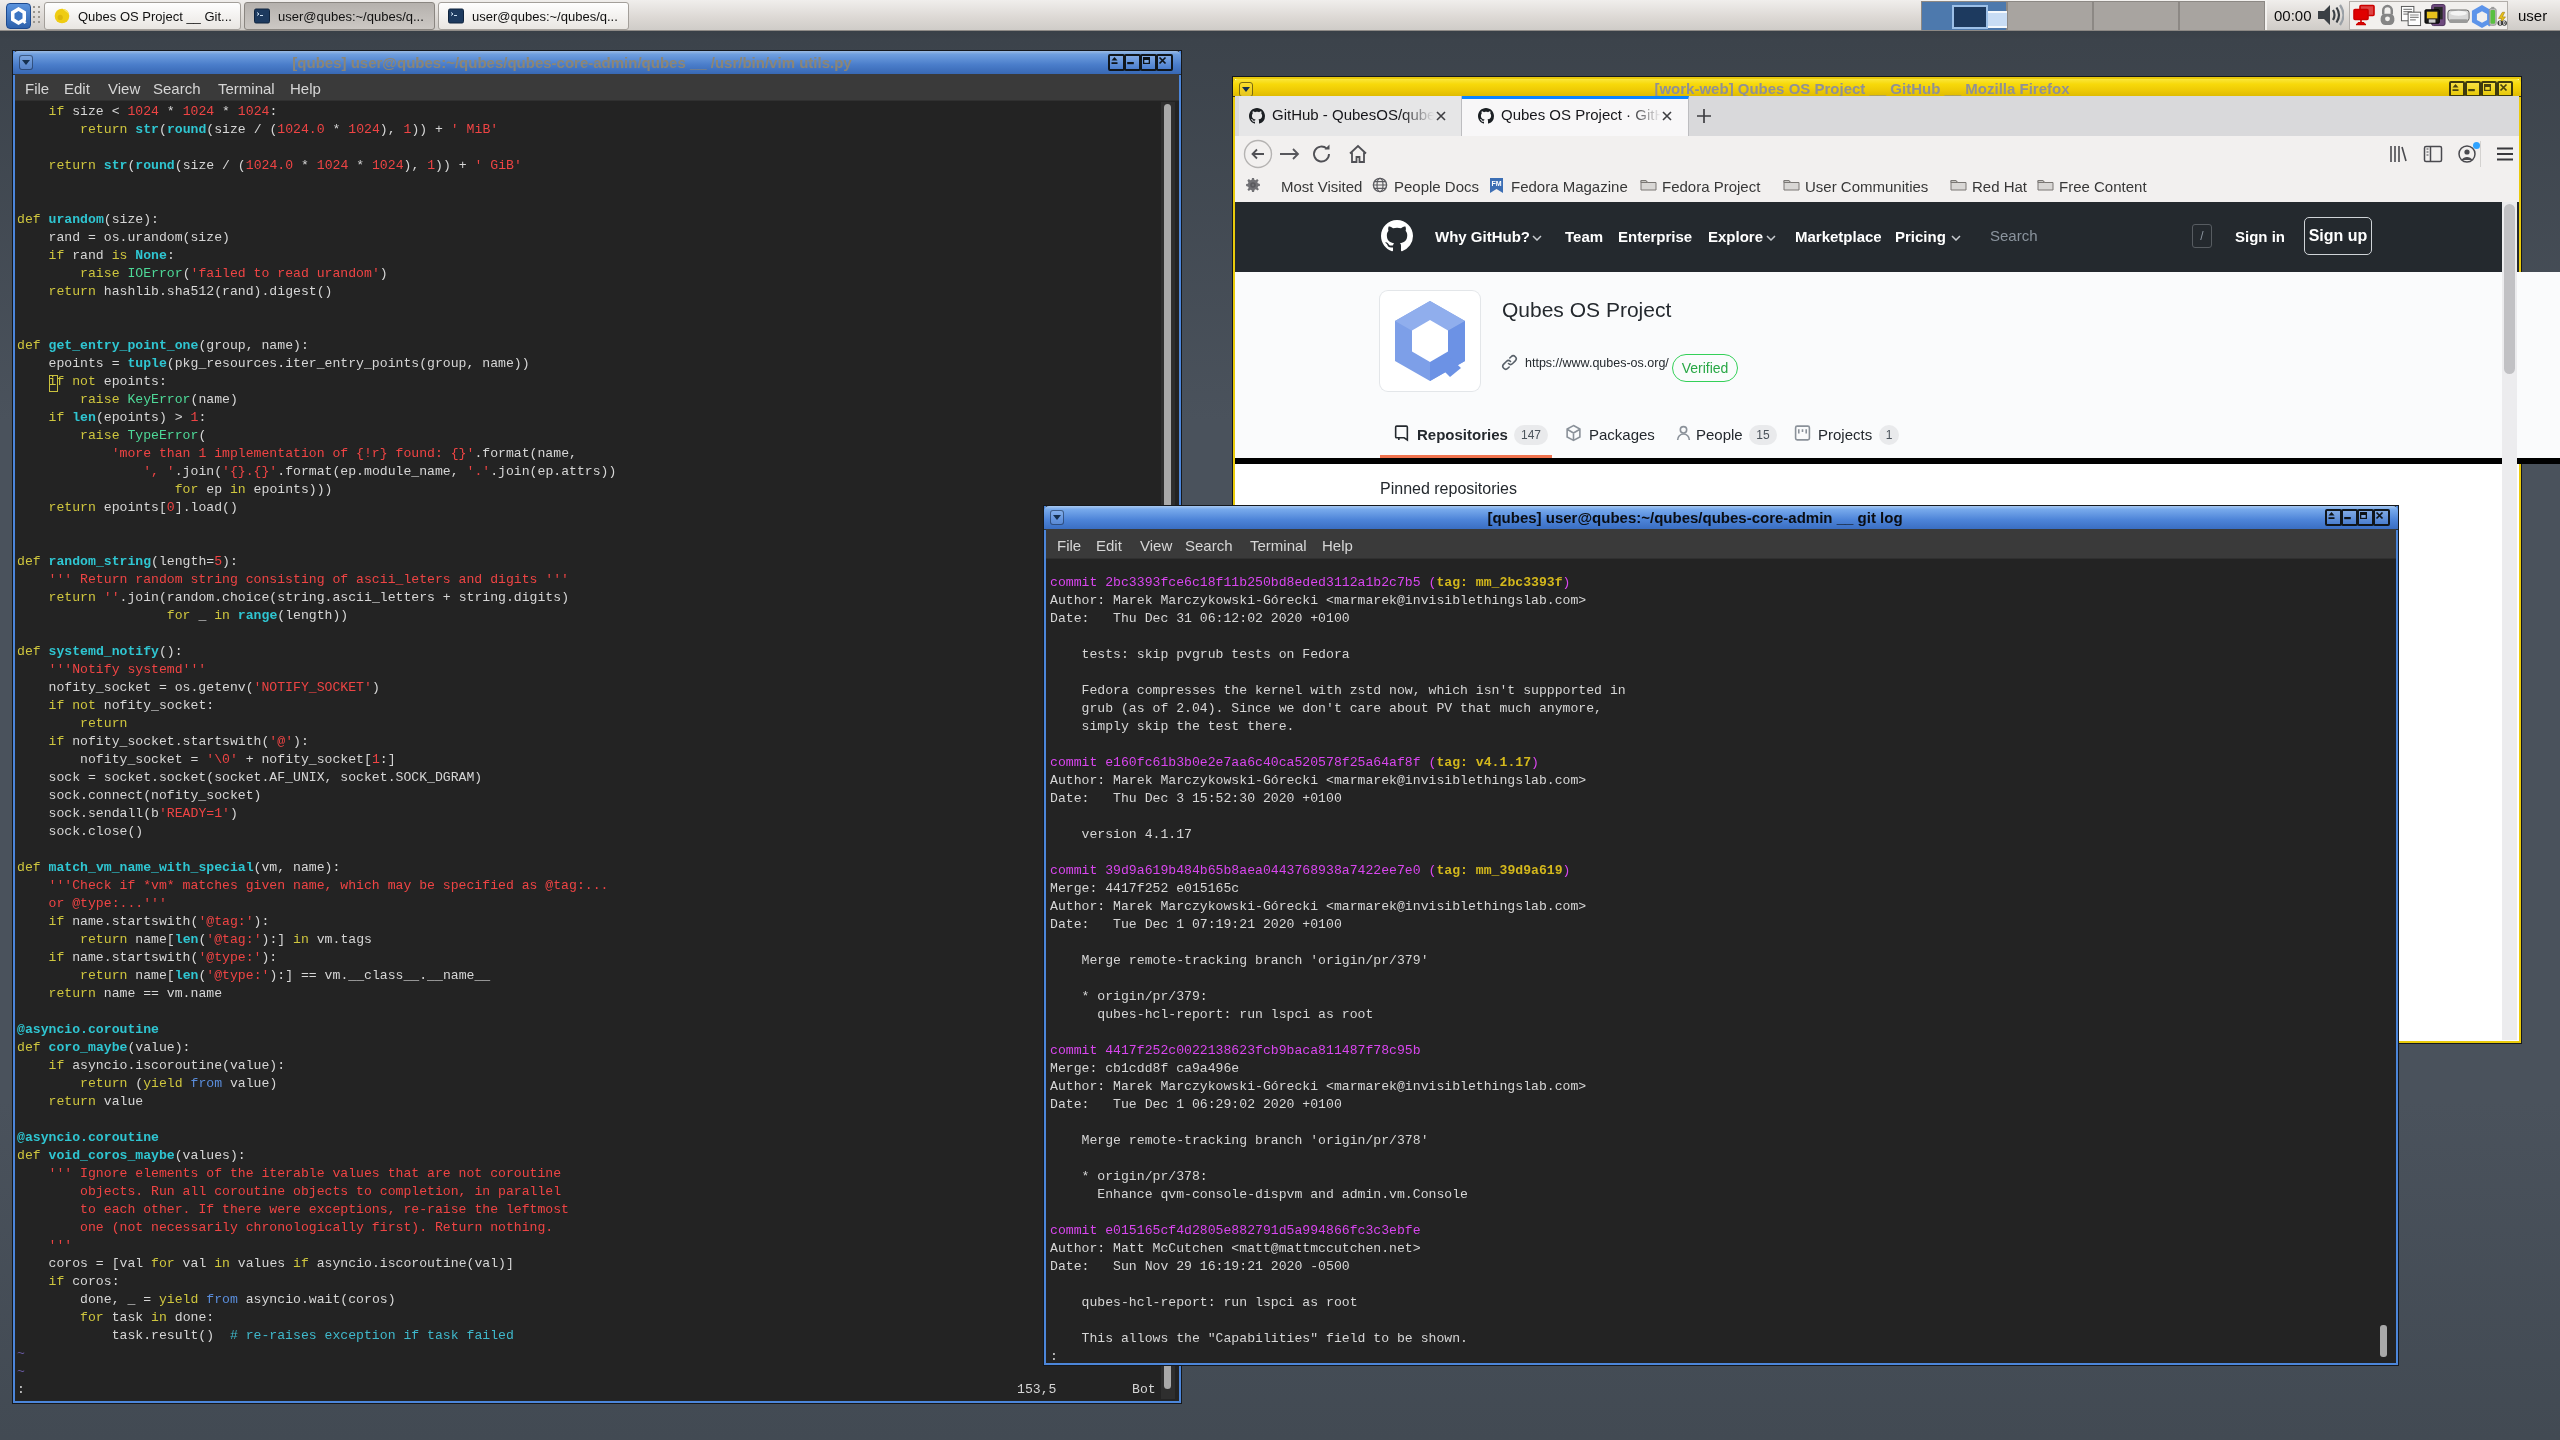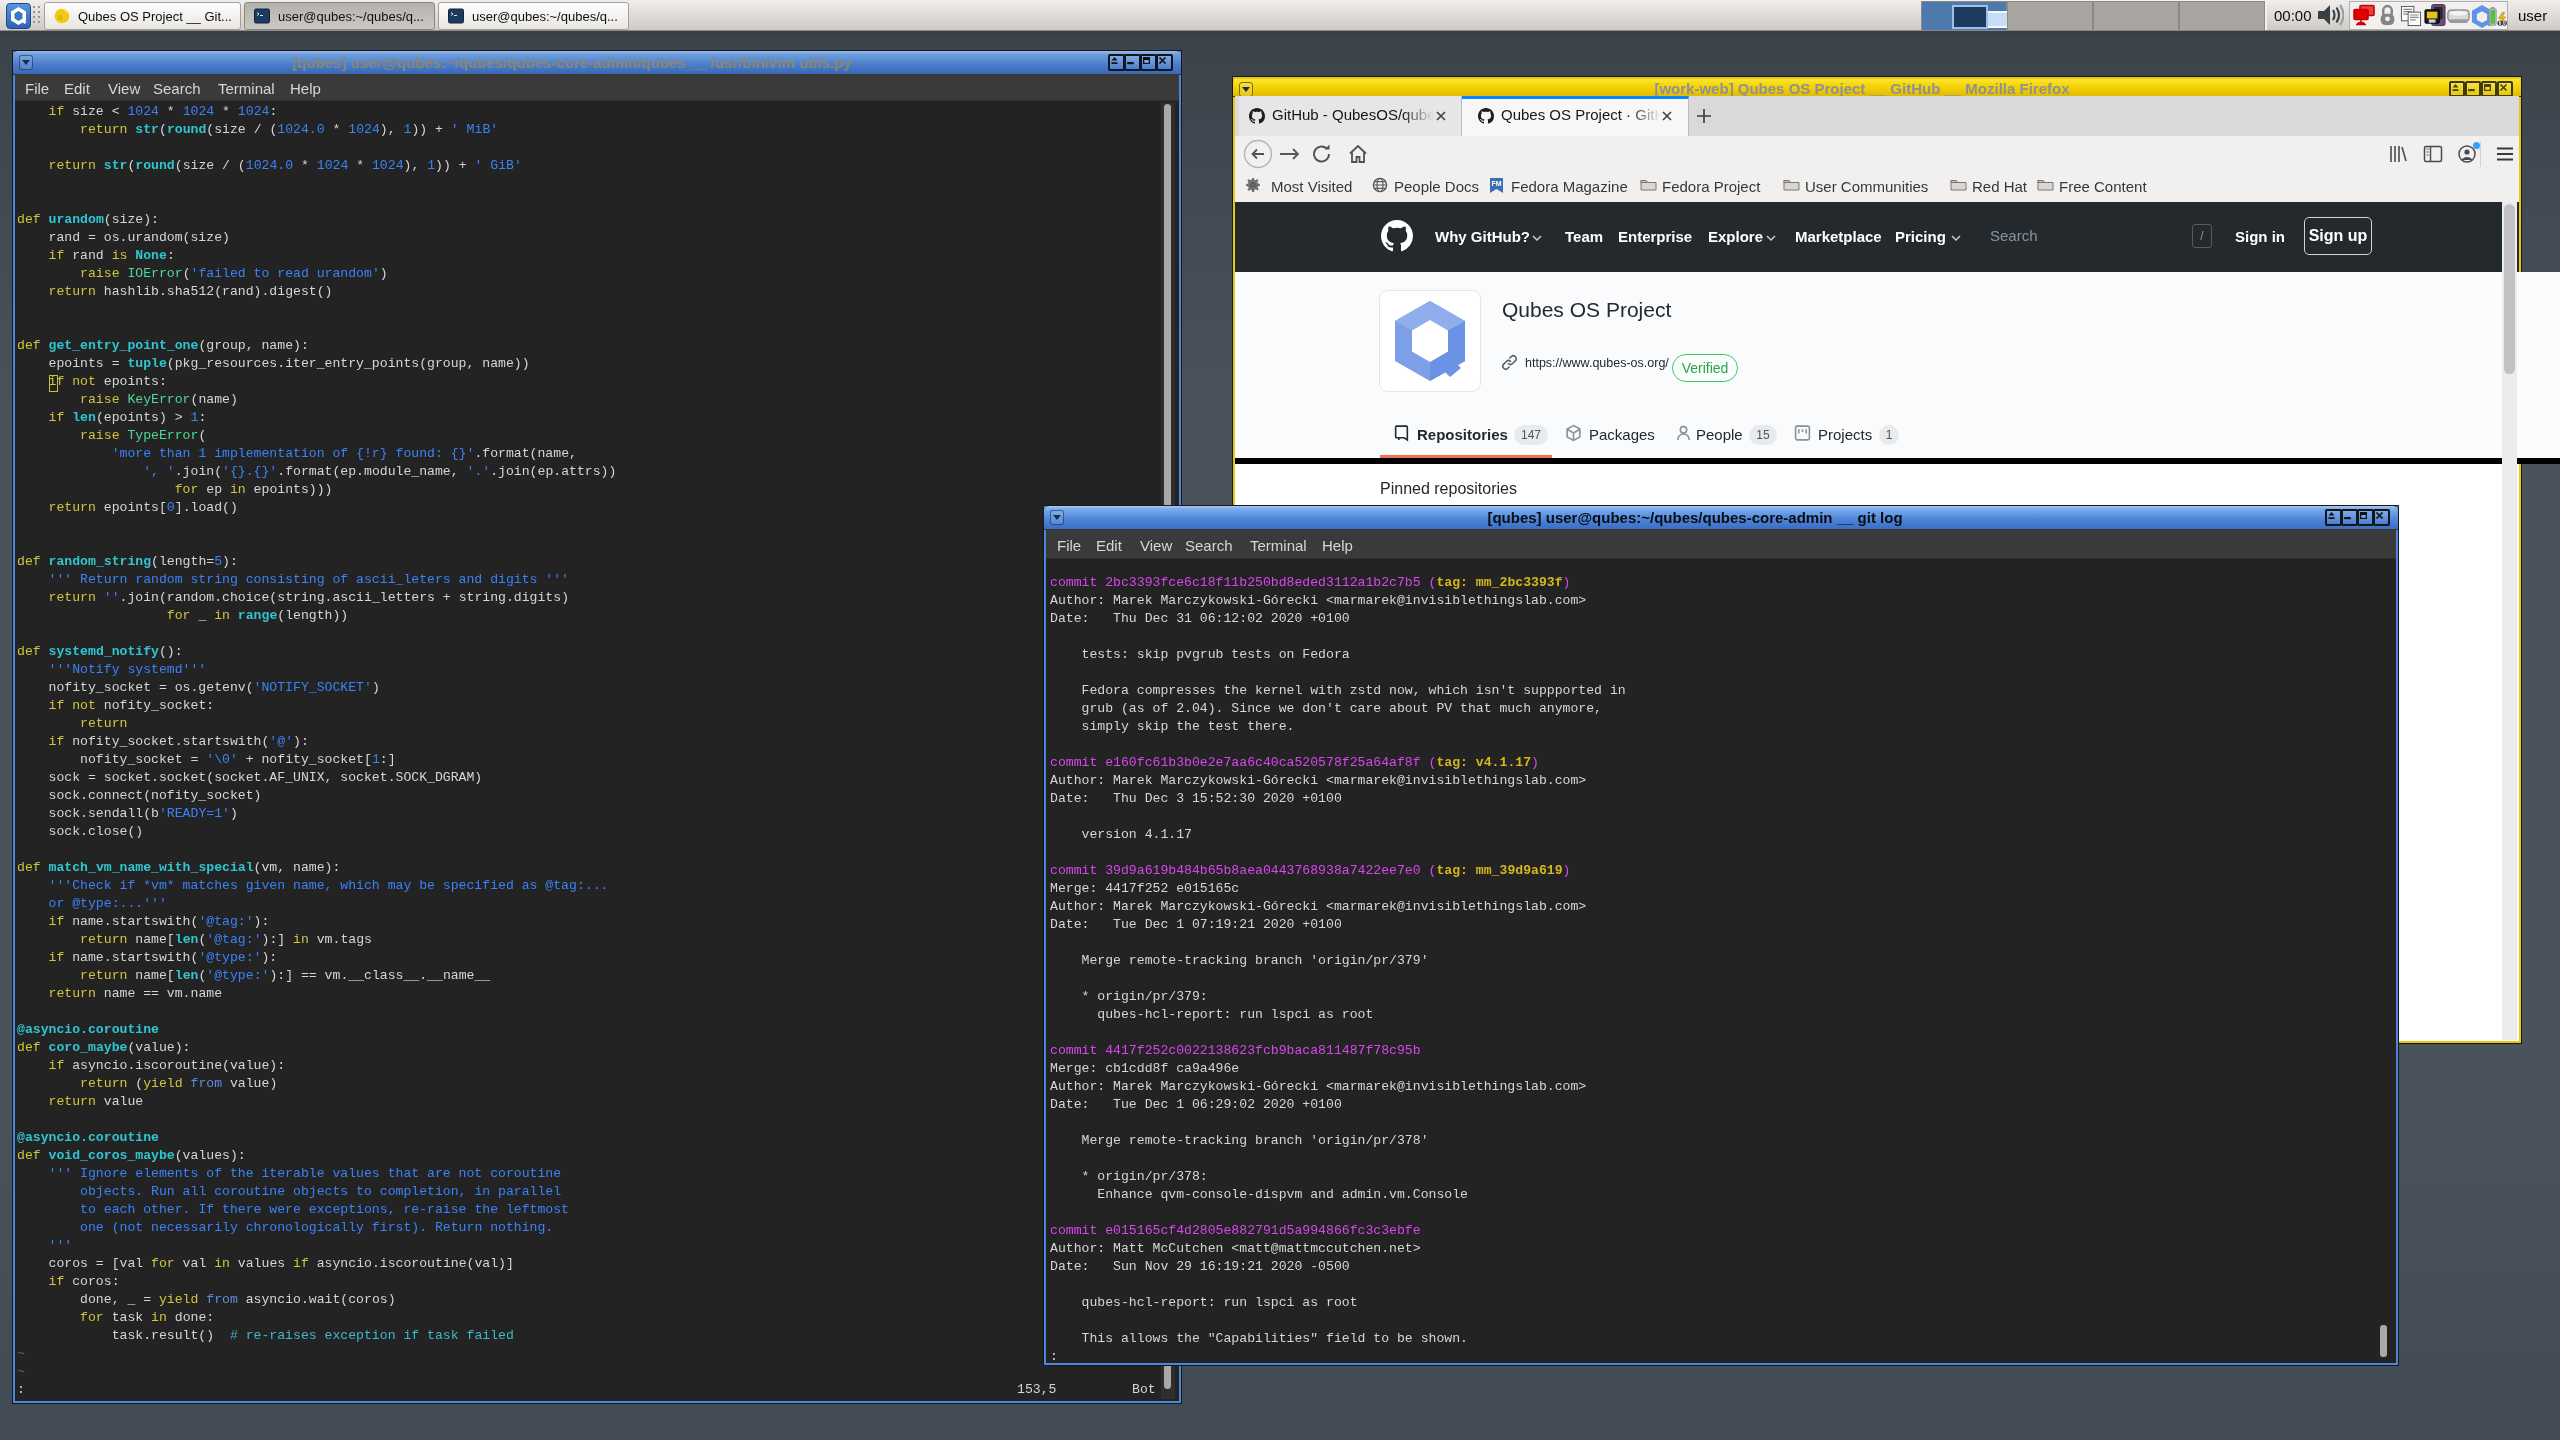--- a/index.html
+++ b/index.html
@@ -27,21 +27,21 @@
 .twin{position:absolute;background:#232323;border:2px solid #4c86da;border-top:none;box-shadow:0 0 0 1px #15181c;}
 .tbar{position:absolute;left:-2px;top:0;border-radius:5px 5px 0 0;
  background:linear-gradient(#a8c8f0 0%,#78aaec 14%,#4d84d8 60%,#3a6ec2 100%);border-bottom:1px solid #26343f;}
 .ttitle{position:absolute;width:100%;text-align:center;font-weight:bold;font-size:15px;white-space:nowrap;}
 .menub{position:absolute;left:0;background:#3a3a3a;border-bottom:1px solid #303030;}
 .menub span{position:absolute;top:6px;font-size:15px;color:#d6d6d6;}
 .mbtn{position:absolute;width:12px;height:13px;border:1px solid rgba(10,30,60,.55);border-radius:3px;background:rgba(255,255,255,.12);}
 .mbtn:after{content:"";position:absolute;left:2px;top:4px;border:4px solid transparent;border-top:5px solid #15304f;}
 .wbtn{position:absolute;width:13px;height:13px;border:2px solid #10161c;border-radius:2px;background:linear-gradient(#7fa9e4,#4a7ecf);}
 pre{margin:0;font-family:"Liberation Mono",monospace;font-size:13.15px;line-height:18px;color:#d6d6d6;}
-.k{color:#cfc63e;} .f{color:#2fc6d2;font-weight:bold;} .s{color:#3b82f6;} .e{color:#4ed998;}
+.k{color:#cfc63e;} .f{color:#2fc6d2;font-weight:bold;} .s{color:#ef4444;} .e{color:#4ed998;}
 .c{color:#3fb9cc;} .bl{color:#5a8ddb;} .tl{color:#6a5aa5;}
 .gc{color:#d946ef;} .gt{color:#d4b81c;font-weight:bold;}
 
 #ff{position:absolute;left:1233px;top:77px;width:1284px;height:962px;border:2px solid #e9ca0b;
  background:#fff;box-shadow:0 0 0 1px #15181c;}
 #fftbar{position:absolute;left:-2px;top:0;width:1288px;height:17px;border-radius:5px 5px 0 0;
  background:linear-gradient(#fae63a 0%,#f7d90a 30%,#edc905 70%,#dfbc01 100%);border-bottom:1px solid #3f3a10;}
 #fftabs{position:absolute;left:0;top:17px;width:1284px;height:40px;background:#d9d9db;}
 .tab{position:absolute;top:0;height:40px;font-size:15px;color:#16161a;}
 #ffnav{position:absolute;left:0;top:57px;width:1284px;height:36px;background:#f2f0ef;}
@@ -357,21 +357,21 @@
  <div class="abs" style="left:1245px;top:5px;width:1px;height:26px;background:#d4d2d0"></div>
  <svg class="abs" style="left:1261px;top:9px" width="18" height="18" viewBox="0 0 18 18">
         <path d="M1 3.5h16M1 9h16M1 14.5h16" stroke="#39393d" stroke-width="2"></path>
       </svg>
 </div>
 <div id="ffbm">
  <span class="bmi" style="left:10px"><svg width="16" height="16" viewBox="0 0 16 16">
           <path fill="#5a5a5f" d="M8 5.2A2.8 2.8 0 108 10.8 2.8 2.8 0 108 5.2zm0 1.6A1.2 1.2 0 118 9.2 1.2 1.2 0 118 6.8z"></path>
           <path fill="#5a5a5f" d="M7 1h2l.3 1.8 1.3.5L12.2 2l1.4 1.4-1.3 1.6.5 1.3L14.9 7v2l-1.8.3-.5 1.3 1.3 1.6-1.4 1.4-1.6-1.3-1.3.5L9 15H7l-.3-1.8-1.3-.5L3.8 14l-1.4-1.4 1.3-1.6-.5-1.3L1.1 9V7l1.8-.3.5-1.3L2.4 3.4 3.8 2l1.6 1.3 1.3-.5z" fill-opacity=".85"></path>
         </svg></span>
-      <span class="bmi" style="left:36px;top:6px">Most Visited</span>
+      <span class="bmi" style="left:46px;top:6px">Most Visited</span>
  <span class="bmi" style="left:137px"><svg width="16" height="16" viewBox="0 0 16 16">
           <circle cx="8" cy="8" r="6.6" fill="none" stroke="#5a5a5f" stroke-width="1.4"></circle>
           <ellipse cx="8" cy="8" rx="3" ry="6.6" fill="none" stroke="#5a5a5f" stroke-width="1.2"></ellipse>
           <path d="M1.5 8h13M2.5 4.7h11M2.5 11.3h11" stroke="#5a5a5f" stroke-width="1.2" fill="none"></path>
         </svg></span>
       <span class="bmi" style="left:159px;top:6px">People Docs</span>
  <span class="bmi" style="left:254px"><svg width="15" height="16" viewBox="0 0 15 16">
           <path d="M1 1h13v15l-6.5-4L1 16z" fill="#3c6eb4"></path>
           <text x="7.5" y="9" font-size="7" font-weight="bold" fill="#fff" text-anchor="middle" font-family="Liberation Sans">FM</text>
         </svg></span>

